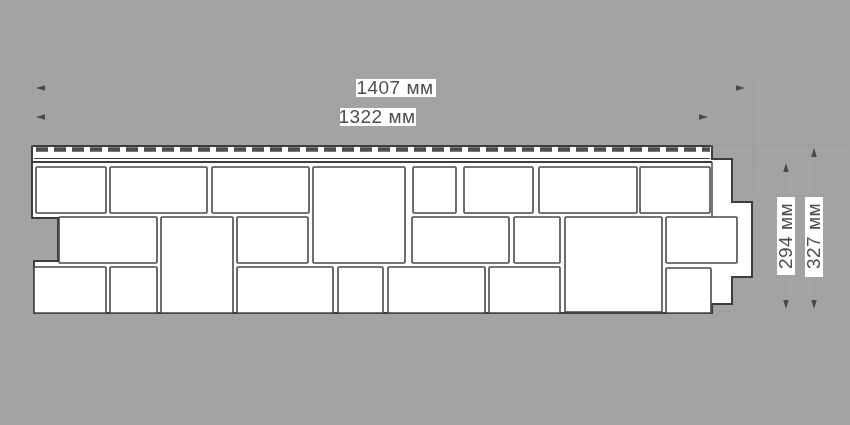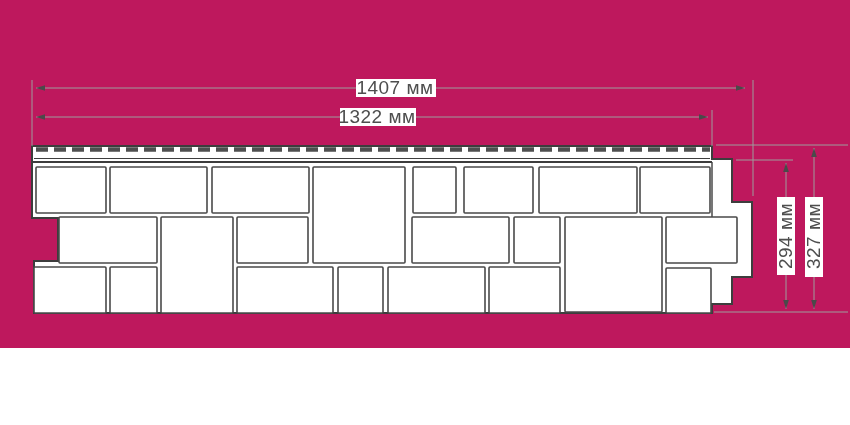--- a/index.html
+++ b/index.html
@@ -4,22 +4,22 @@
 <style>
   html, body {
     margin: 0;
     padding: 0;
     background: #ffffff;
     font-family: "Liberation Sans", sans-serif;
   }
   .canvas {
     position: relative;
     width: 850px;
-    height: 348px;
-    background: #be185d;
+    height: 425px;
+    background: #a3a3a3;
     overflow: hidden;
   }
   svg { display: block; }
   .dim-text {
     font-family: "Liberation Sans", sans-serif;
     font-size: 19px;
     fill: #4e4e4e;
     letter-spacing: 0.5px;
   }
 </style>

